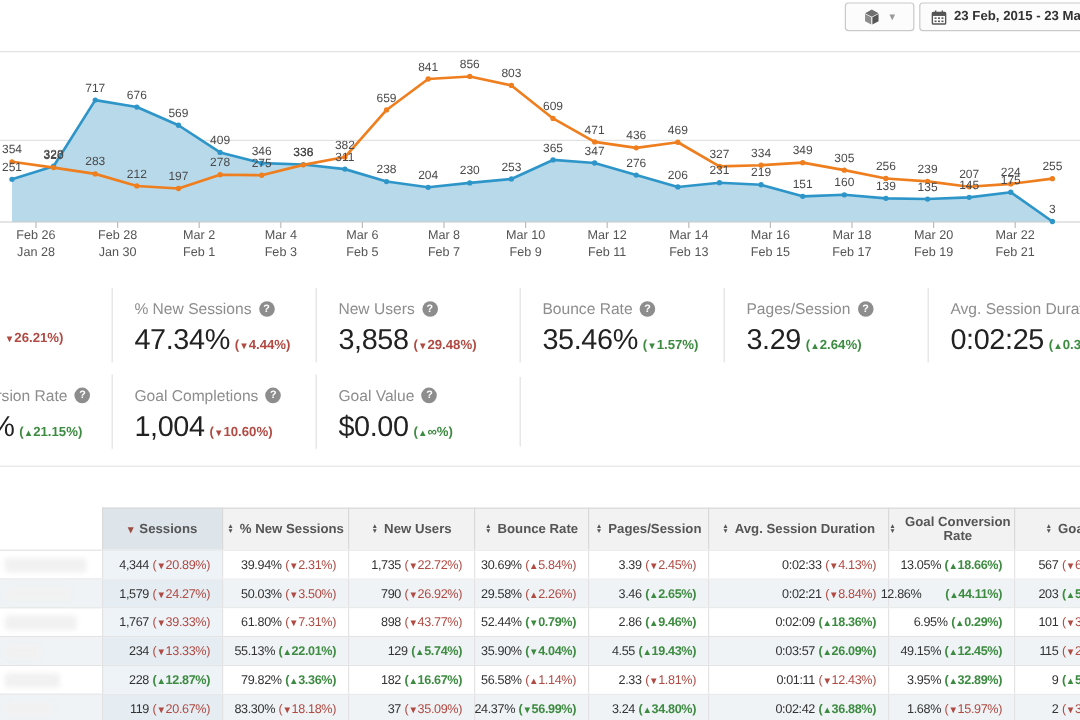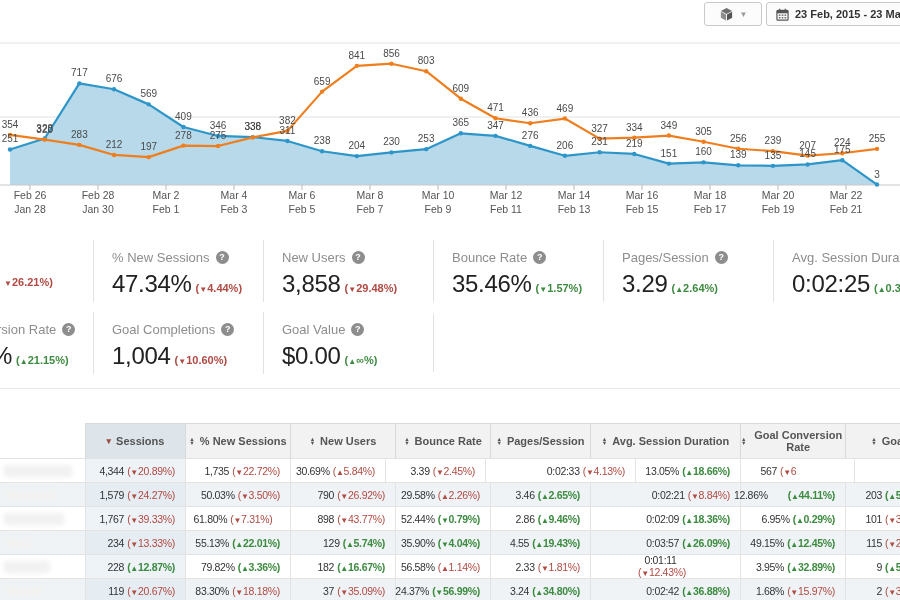--- a/index.html
+++ b/index.html
@@ -379,20 +379,24 @@
     </div>
     <div class="trow">
       <div class="cell first" style="width: 85px;">
         <div class="blur-blob" style="width: 68px;"></div>
       </div>
       <div class="cell col-sessions" style="width: 100px;">
         <span>4,344</span>
         <span class="cell-delta neg">(<span class="arrow">▼</span>20.89%)</span>
       </div>
       <div class="cell" style="width: 105px;">
+        <span>39.94%</span>
+        <span class="cell-delta neg">(<span class="arrow">▼</span>2.31%)</span>
+      </div>
+      <div class="cell" style="width: 105px;">
         <span>1,735</span>
         <span class="cell-delta neg">(<span class="arrow">▼</span>22.72%)</span>
       </div>
       <div class="cell" style="width: 95px;">
         <span>30.69%</span>
         <span class="cell-delta neg">(<span class="arrow">▲</span>5.84%)</span>
       </div>
       <div class="cell" style="width: 100px;">
         <span>3.39</span>
         <span class="cell-delta neg">(<span class="arrow">▼</span>2.45%)</span>
@@ -448,21 +452,21 @@
       </div>
     </div>
     <div class="trow">
       <div class="cell first" style="width: 85px;">
         <div class="blur-blob" style="width: 60px;"></div>
       </div>
       <div class="cell col-sessions" style="width: 100px;">
         <span>1,767</span>
         <span class="cell-delta neg">(<span class="arrow">▼</span>39.33%)</span>
       </div>
-      <div class="cell" style="width: 105px; justify-content: center;">
+      <div class="cell" style="width: 105px;">
         <span>61.80%</span>
         <span class="cell-delta neg">(<span class="arrow">▼</span>7.31%)</span>
       </div>
       <div class="cell" style="width: 105px;">
         <span>898</span>
         <span class="cell-delta neg">(<span class="arrow">▼</span>43.77%)</span>
       </div>
       <div class="cell" style="width: 95px;">
         <span>52.44%</span>
         <span class="cell-delta pos">(<span class="arrow">▼</span>0.79%)</span>
@@ -538,21 +542,21 @@
         <span class="cell-delta pos">(<span class="arrow">▲</span>16.67%)</span>
       </div>
       <div class="cell" style="width: 95px;">
         <span>56.58%</span>
         <span class="cell-delta neg">(<span class="arrow">▲</span>1.14%)</span>
       </div>
       <div class="cell" style="width: 100px;">
         <span>2.33</span>
         <span class="cell-delta neg">(<span class="arrow">▼</span>1.81%)</span>
       </div>
-      <div class="cell" style="width: 150px; flex-direction: column;">
+      <div class="cell" style="width: 150px;">
         <span>0:01:11</span>
         <span class="cell-delta neg">(<span class="arrow">▼</span>12.43%)</span>
       </div>
       <div class="cell" style="width: 105px;">
         <span>3.95%</span>
         <span class="cell-delta pos">(<span class="arrow">▲</span>32.89%)</span>
       </div>
       <div class="cell col-last" style="width: 115px;">
         <span class="num-right">9</span>
         <span class="cell-delta pos">(<span class="arrow">▲</span>50</span>

